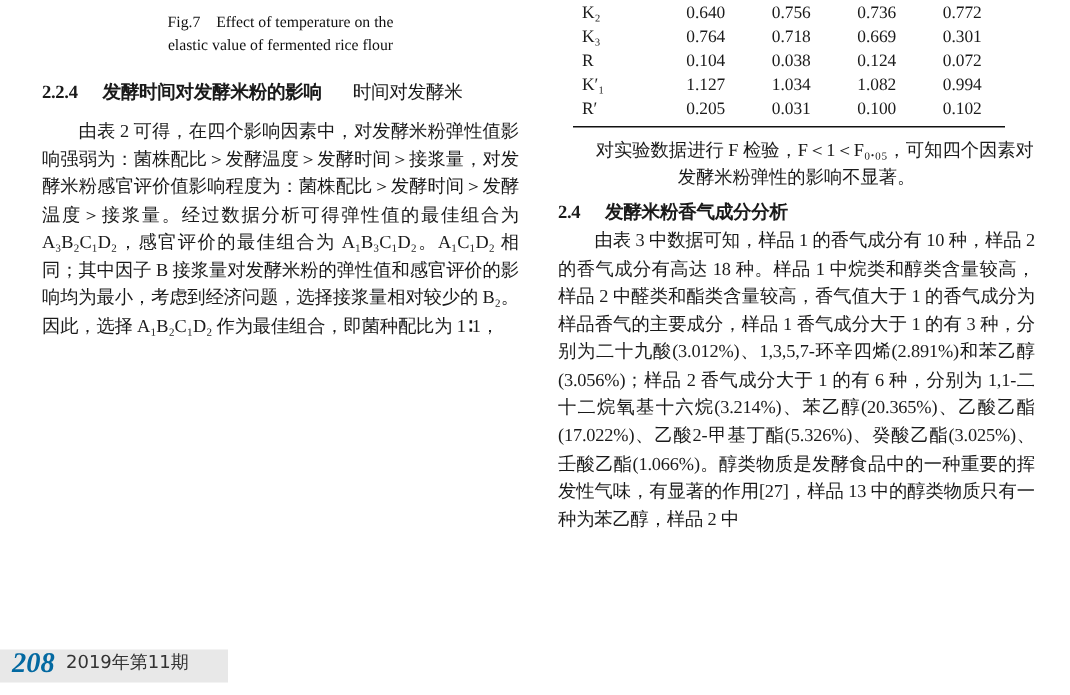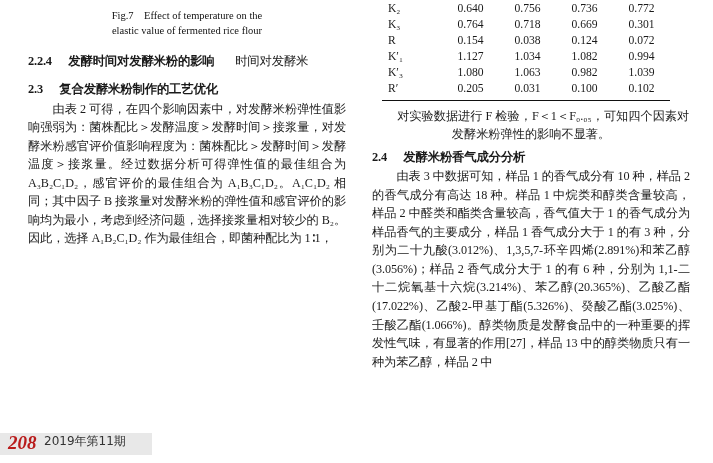--- a/index.html
+++ b/index.html
@@ -119,21 +119,21 @@
     background: #e8e8e8;
   }
   .page-num {
     position: absolute;
     left: 8px;
     bottom: 9px;
     font-size: 19px;
     font-weight: bold;
     font-style: italic;
     font-family: "Liberation Serif", serif;
-    color: #b91c1c;
+    color: #0369a1;
   }
   .issue {
     position: absolute;
     left: 44px;
     bottom: 13px;
     font-size: 12px;
     font-family: "DejaVu Sans", sans-serif;
     color: #333;
   }
   .spacer6 { height: 6px; }
@@ -157,25 +157,20 @@
       <span class="num">2.2.4</span>
       &nbsp;&nbsp;
       <span>发酵时间对发酵米粉的影响</span>
       &nbsp;&nbsp;&nbsp;
       <span style="font-weight:normal;font-family:'Liberation Serif',serif;">时间对发酵米</span>
     </div>
 
 
     <div class="spacer6"></div>
 
-    <div class="sec-head">
-      <span class="num">2.3</span>
-      &nbsp;&nbsp;
-      <span>复合发酵米粉制作的工艺优化</span>
-    </div>
 
     <p class="body indent">由表 2 可得，在四个影响因素中，对发酵米粉弹性值影响强弱为：菌株配比＞发酵温度＞发酵时间＞接浆量，对发酵米粉感官评价值影响程度为：菌株配比＞发酵时间＞发酵温度＞接浆量。经过数据分析可得弹性值的最佳组合为 A₃B₂C₁D₂，感官评价的最佳组合为 A₁B₃C₁D₂。A₁C₁D₂ 相同；其中因子 B 接浆量对发酵米粉的弹性值和感官评价的影响均为最小，考虑到经济问题，选择接浆量相对较少的 B₂。因此，选择 A₁B₂C₁D₂ 作为最佳组合，即菌种配比为 1∶1，</p>
   </div>
 
   <div class="col-right">
 
     <table class="data">
       <tbody>
         <tr>
           <td class="rowlabel">K₂</td>
@@ -186,38 +181,31 @@
         </tr>
         <tr>
           <td class="rowlabel">K₃</td>
           <td>0.764</td>
           <td>0.718</td>
           <td>0.669</td>
           <td>0.301</td>
         </tr>
         <tr>
           <td class="rowlabel">R</td>
-          <td>0.154</td>
+          <td>0.104</td>
           <td>0.038</td>
           <td>0.124</td>
           <td>0.072</td>
         </tr>
         <tr>
           <td class="rowlabel">K′₁</td>
           <td>1.127</td>
           <td>1.034</td>
           <td>1.082</td>
           <td>0.994</td>
-        </tr>
-        <tr>
-          <td class="rowlabel">K′₃</td>
-          <td>1.080</td>
-          <td>1.063</td>
-          <td>0.982</td>
-          <td>1.039</td>
         </tr>
         <tr class="lastrow">
           <td class="rowlabel">R′</td>
           <td>0.205</td>
           <td>0.031</td>
           <td>0.100</td>
           <td>0.102</td>
         </tr>
       </tbody>
     </table>

